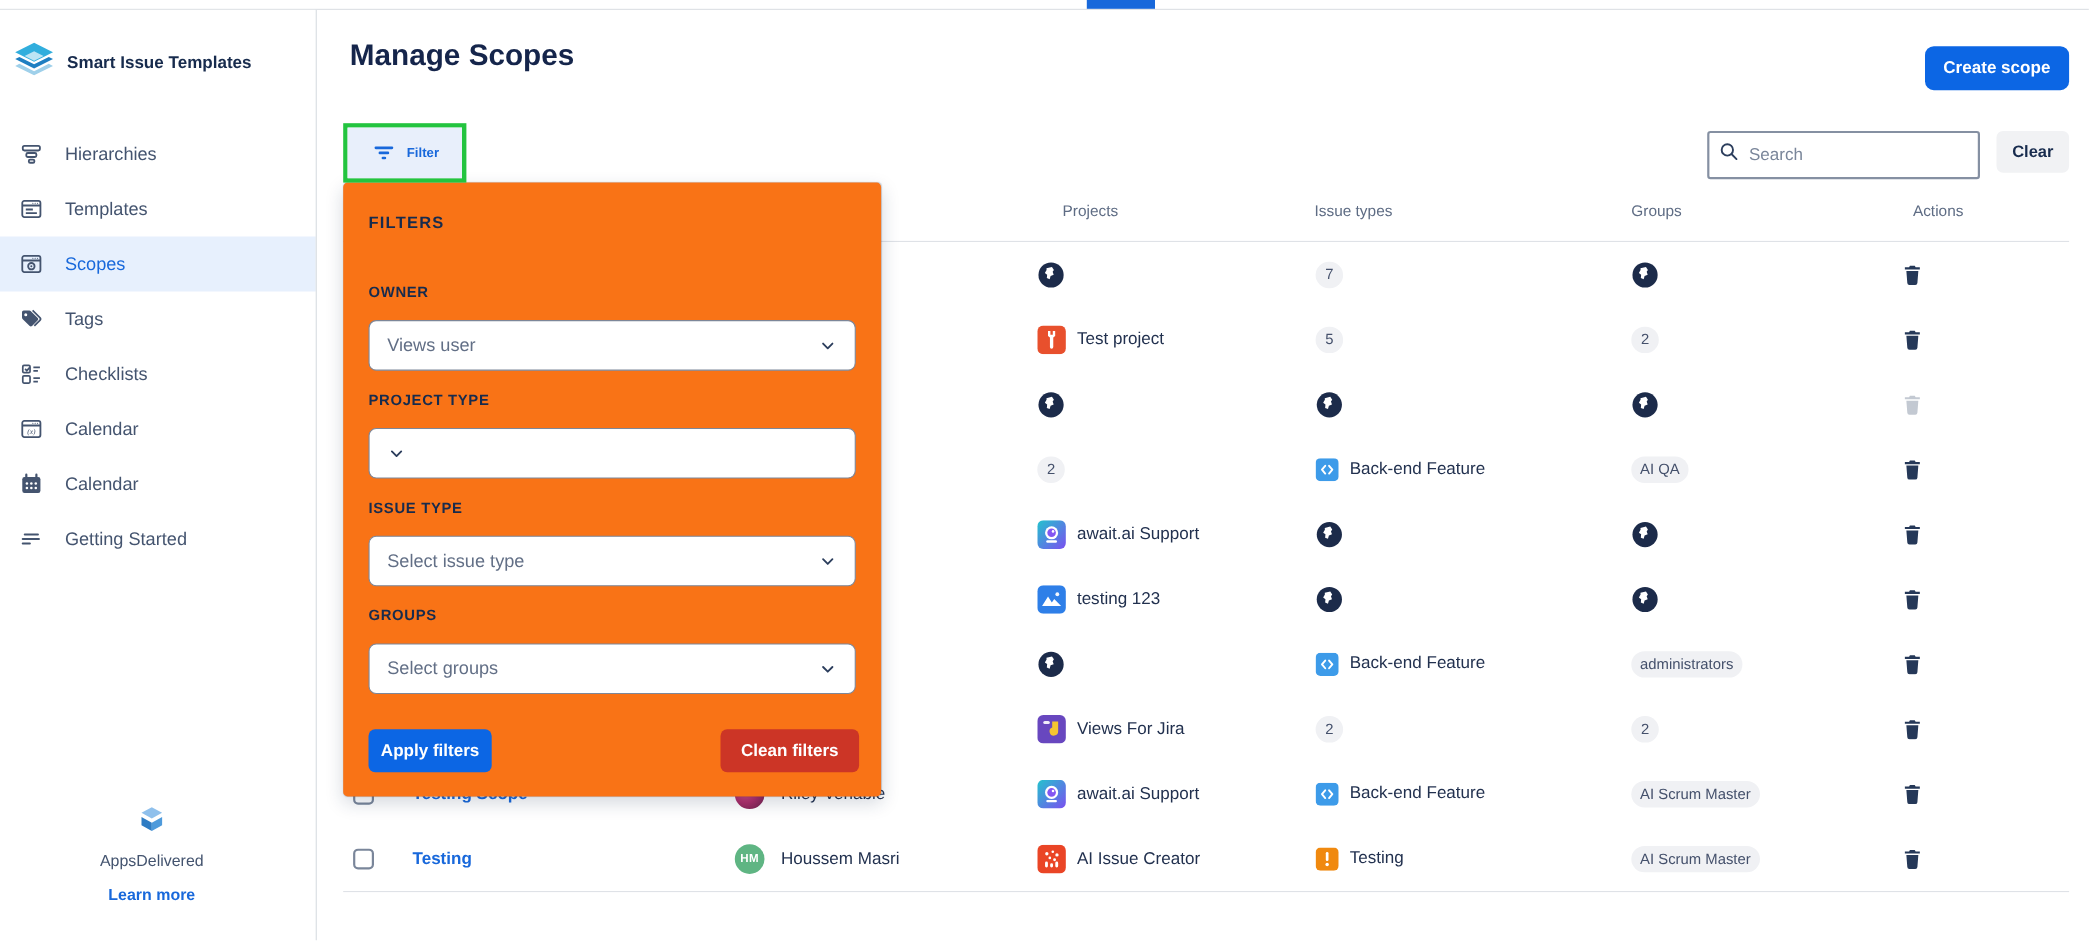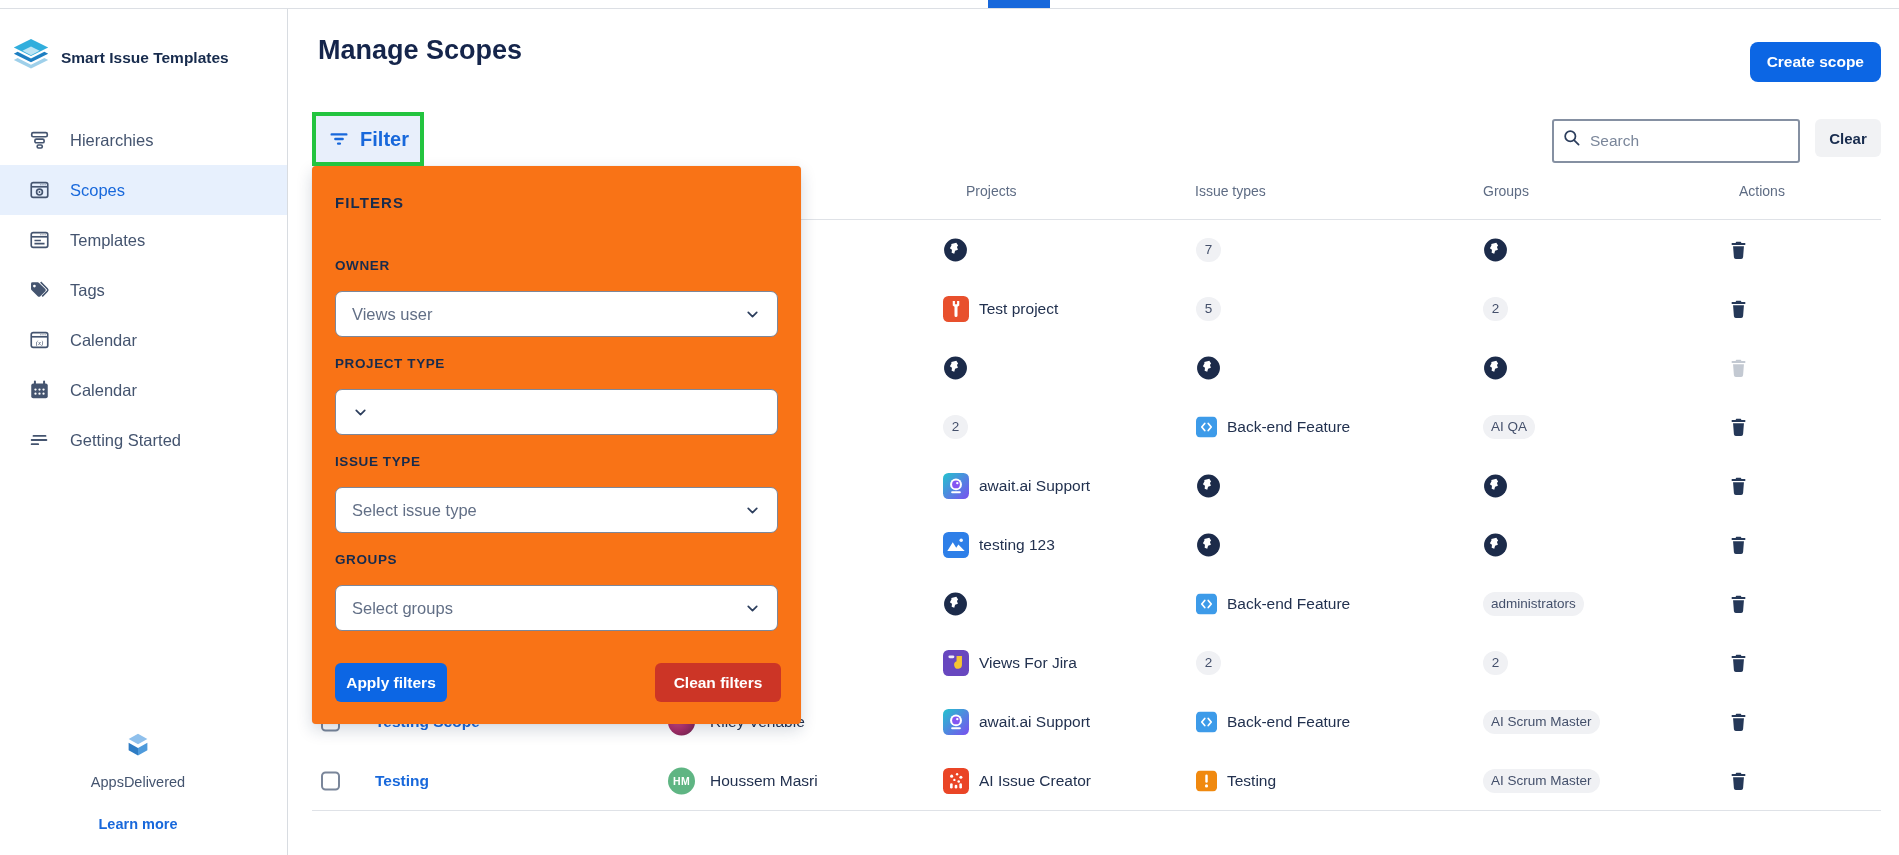--- a/index.html
+++ b/index.html
@@ -6,38 +6,38 @@
     font-family:"Liberation Sans","DejaVu Sans",sans-serif;-webkit-font-smoothing:antialiased;}
   .page{position:relative;width:1899px;height:855px;}
   .topline{position:absolute;top:8px;left:0;width:100%;height:1px;background:#DCDFE4;}
   .top-progress{position:absolute;top:0;left:988px;width:62px;height:8px;background:#1868DB;}
   
   .sidebar{position:absolute;top:9px;left:0;width:287px;height:846px;background:#fff;}
   .vdivider{position:absolute;top:9px;left:287px;width:1px;height:846px;background:#D8DCE1;}
   .logo-row{position:absolute;top:28px;left:8px;display:flex;align-items:center;gap:7px;}
   .logo-text{font-size:15.5px;font-weight:700;color:#172B4D;}
   .menu{position:absolute;top:106px;left:0;width:287px;}
-  .side-item{height:50px;display:flex;align-items:center;gap:18px;padding-left:26px;
+  .side-item{height:50px;display:flex;align-items:center;gap:18px;padding-left:15px;
     font-size:16.5px;color:#44546F;cursor:pointer;}
   .side-item.selected{background:#E7F0FD;color:#1868DB;}
   .mi{width:26px;display:flex;justify-content:center;}
   .side-footer{position:absolute;top:722px;left:0;width:276px;text-align:center;}
   .side-footer .brand{margin-top:9px;font-size:14.5px;color:#44546F;}
-  .side-footer .lm{display:inline-block;margin-top:26px;font-size:14.5px;color:#1868DB;
+  .side-footer .lm{display:inline-block;margin-top:15px;font-size:14.5px;color:#1868DB;
     font-weight:600;cursor:pointer;}
   
   .main{position:absolute;top:9px;left:287px;width:1612px;height:846px;}
   .page-title{position:absolute;top:26px;left:31px;font-size:27px;font-weight:700;color:#15254B;}
   .create-btn{position:absolute;top:33px;right:18px;height:40px;padding:0 17px;border:none;
     border-radius:8px;background:#0C66E4;color:#fff;font-size:15.5px;font-weight:700;
     font-family:inherit;cursor:pointer;}
   .green-box{position:absolute;top:103px;left:25px;width:112px;height:54px;
     border:4px solid #23C43F;box-sizing:border-box;z-index:70;background:#fff;}
   .filter-btn{width:100%;height:100%;border:none;background:#E8EFFB;color:#1868DB;
-    font-size:20px;font-weight:700;font-family:inherit;display:flex;align-items:center;
+    font-size:12px;font-weight:700;font-family:inherit;display:flex;align-items:center;
     justify-content:center;gap:9px;cursor:pointer;}
   .search-wrap{position:absolute;top:110px;left:1265px;width:248px;height:44px;}
   .search-wrap .sic{position:absolute;left:10px;top:9px;}
   .search-input{width:100%;height:100%;box-sizing:border-box;border:2px solid #8590A2;
     border-radius:3px;padding:0 8px 0 36px;font-size:15.5px;font-family:inherit;color:#172B4D;}
   .search-input::placeholder{color:#7A869A;}
   .clear-btn{position:absolute;top:110px;left:1528px;width:66px;height:38px;border:none;
     border-radius:6px;background:#F1F2F4;color:#172B4D;font-size:15px;font-weight:600;
     font-family:inherit;cursor:pointer;}
   
@@ -102,55 +102,67 @@
         <div class="side-item">
           <span class="icon mi">
             <svg width="23" height="22" viewBox="0 0 24 24" fill="none" stroke="#44546F" stroke-width="1.8">
               <rect x="3.5" y="4" width="17" height="4.5" rx="1.6"></rect>
               <rect x="7" y="11" width="10" height="4" rx="1.5"></rect>
               <rect x="9.5" y="17.5" width="5.5" height="3.2" rx="1.3"></rect>
             </svg>
           </span>
           <span>Hierarchies</span>
         </div>
+        <div class="side-item">
+          <span class="icon mi">
+            <svg width="23" height="22" viewBox="0 0 24 24" fill="none" stroke="#44546F" stroke-width="1.8">
+              <rect x="3" y="4" width="18" height="16" rx="2"></rect>
+              <path d="M3 8.5h18"></path>
+              <path d="M6.5 12.5h7M6.5 16h11"></path>
+              <circle cx="13.5" cy="6.3" r="0.6" fill="#44546F" stroke="none"></circle>
+              <circle cx="15.8" cy="6.3" r="0.6" fill="#44546F" stroke="none"></circle>
+              <circle cx="18.1" cy="6.3" r="0.6" fill="#44546F" stroke="none"></circle>
+            </svg>
+          </span>
+          <span>Templates</span>
+        </div>
         <div class="side-item selected">
           <span class="icon mi">
             <svg width="23" height="22" viewBox="0 0 24 24" fill="none" stroke="#44546F" stroke-width="1.8">
               <rect x="3" y="4" width="18" height="16" rx="2"></rect>
               <path d="M3 8.5h18"></path>
               <circle cx="12" cy="14.2" r="3.2"></circle>
               <circle cx="12" cy="14.2" r="1" fill="#44546F" stroke="none"></circle>
               <circle cx="13.5" cy="6.3" r="0.6" fill="#44546F" stroke="none"></circle>
               <circle cx="15.8" cy="6.3" r="0.6" fill="#44546F" stroke="none"></circle>
               <circle cx="18.1" cy="6.3" r="0.6" fill="#44546F" stroke="none"></circle>
             </svg>
           </span>
           <span>Scopes</span>
         </div>
         <div class="side-item">
           <span class="icon mi">
-            <svg width="23" height="22" viewBox="0 0 24 24" fill="none" stroke="#44546F" stroke-width="1.8">
-              <rect x="3" y="4" width="18" height="16" rx="2"></rect>
-              <path d="M3 8.5h18"></path>
-              <path d="M6.5 12.5h7M6.5 16h11"></path>
-              <circle cx="13.5" cy="6.3" r="0.6" fill="#44546F" stroke="none"></circle>
-              <circle cx="15.8" cy="6.3" r="0.6" fill="#44546F" stroke="none"></circle>
-              <circle cx="18.1" cy="6.3" r="0.6" fill="#44546F" stroke="none"></circle>
-            </svg>
-          </span>
-          <span>Templates</span>
-        </div>
-        <div class="side-item">
-          <span class="icon mi">
             <svg width="24" height="22" viewBox="0 0 24 24">
               <path fill="#44546F" d="M10.6 3.5H4.9a1.6 1.6 0 0 0-1.6 1.6v5.7c0 .4.2.8.5 1.1l7.1 7.1c.6.6 1.6.6 2.3 0l5.7-5.7c.6-.6.6-1.6 0-2.3l-7.1-7a1.6 1.6 0 0 0-1.2-.5ZM7 9.2a1.5 1.5 0 1 1 0-3 1.5 1.5 0 0 1 0 3Z"></path>
               <path d="M13.8 3.4 21 10.6c.8.8.8 2 0 2.8l-5.5 5.5" fill="none" stroke="#44546F" stroke-width="1.7"></path>
             </svg>
           </span>
           <span>Tags</span>
+        </div>
+        <div class="side-item">
+          <span class="icon mi">
+            <svg width="23" height="22" viewBox="0 0 24 24" fill="none" stroke="#44546F" stroke-width="1.7">
+              <rect x="3.5" y="3.5" width="7.2" height="7.2" rx="1.2"></rect>
+              <path d="m5.8 7 1.7 1.7 3-3.2"></path>
+              <path d="M14 5.5h6.5M14 9h4.5"></path>
+              <rect x="3.5" y="13.8" width="7.2" height="7.2" rx="1.2"></rect>
+              <path d="M14 16h6.5M14 19.5h4.5"></path>
+            </svg>
+          </span>
+          <span>Checklists</span>
         </div>
         <div class="side-item">
           <span class="icon mi">
             <svg width="23" height="22" viewBox="0 0 24 24" fill="none" stroke="#44546F" stroke-width="1.8">
               <rect x="3" y="4" width="18" height="16" rx="2"></rect>
               <path d="M3 8.5h18"></path>
               <circle cx="13.5" cy="6.3" r="0.6" fill="#44546F" stroke="none"></circle>
               <circle cx="15.8" cy="6.3" r="0.6" fill="#44546F" stroke="none"></circle>
               <circle cx="18.1" cy="6.3" r="0.6" fill="#44546F" stroke="none"></circle>
               <text x="12" y="17" font-size="7.5" font-style="italic" text-anchor="middle" fill="#44546F" stroke="none" font-family="serif">(x)</text>

